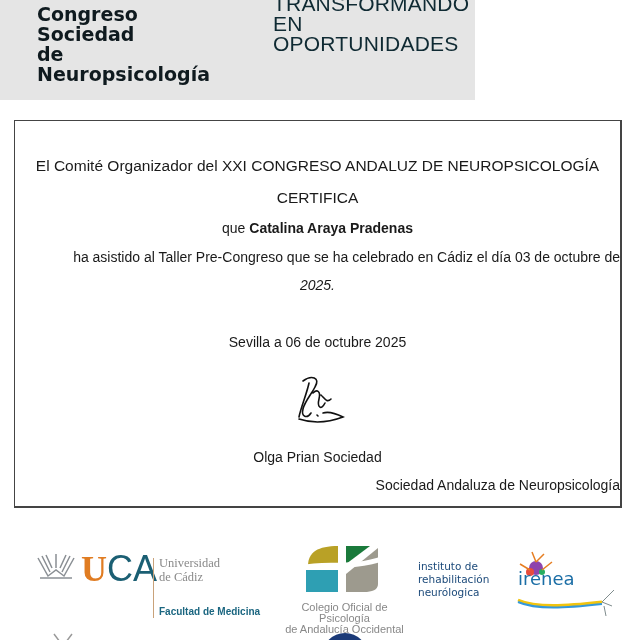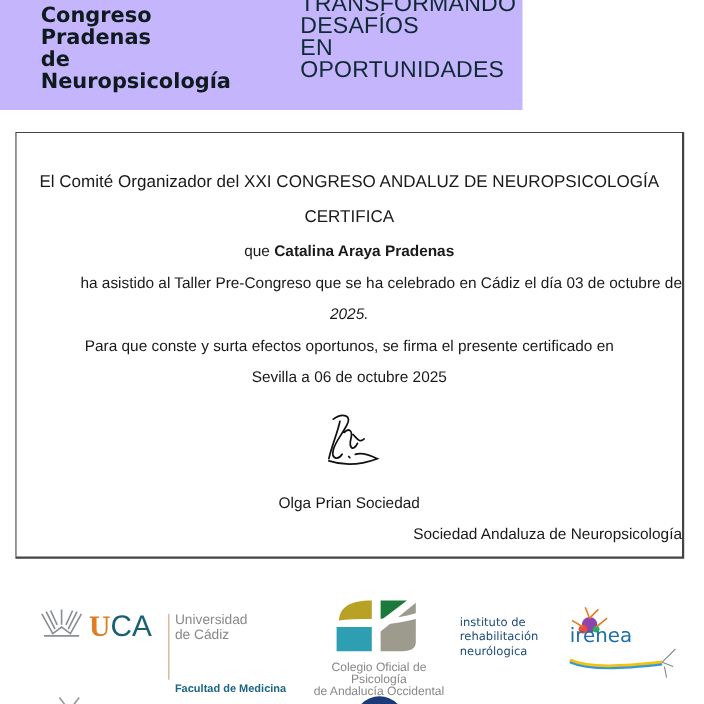--- a/index.html
+++ b/index.html
@@ -1,71 +1,69 @@
 <!DOCTYPE html>
 <html><head>
 <meta charset="utf-8">
 <style>
   html, body { margin:0; padding:0; }
   body { width:640px; height:640px; background:#ffffff; position:relative; overflow:hidden; font-family:"Liberation Sans", sans-serif; color:#1a1a1a; }
-  .banner { position:absolute; left:0; top:0; width:475px; height:100px; background:#c4b5fd; overflow:hidden; }
+  .banner { position:absolute; left:0; top:0; width:475px; height:100px; background:#e5e5e5; overflow:hidden; }
   .banner-title { position:absolute; left:37px; top:4px; font-family:"DejaVu Sans", sans-serif; font-weight:bold; font-size:19px; line-height:20px; color:#0f1a1f; }
   .banner-slogan { position:absolute; left:273px; top:-6px; font-family:"Liberation Sans", sans-serif; font-size:21px; line-height:20px; color:#0f2a33; letter-spacing:0.2px; }
   .cert { position:absolute; left:14px; top:120px; width:608px; height:388px; border:1px solid #444; border-right-width:2px; border-bottom-width:2px; box-sizing:border-box;padding-left:19px; }
   .line { position:absolute; left:0; width:100%; text-align:center; font-family:"Liberation Sans", sans-serif; font-size:14px; color:#1a1a1a; white-space:nowrap; }
   .line.big { font-size:15.5px; }
   .line b { font-weight:bold; }
   .sig { position:absolute; left:276px; top:252px; width:60px; height:60px; }
   .logos { position:absolute; left:0; top:540px; width:640px; height:100px; }
   .uca { position:absolute; left:36px; top:8px; width:230px; height:70px; }
   .uca-mark { position:absolute; left:0; top:4px; width:40px; height:30px; }
-  .uca-word { position:absolute; left:45px; top:6px; font-family:"Liberation Serif", serif; font-size:27px; line-height:30px; }
+  .uca-word { position:absolute; left:45px; top:6px; font-family:"Liberation Serif", serif; font-size:36px; line-height:30px; }
   .uca-word .u { color:#e07c22; font-weight:bold; }
   .uca-word .ca { color:#1b5f73; font-family:"Liberation Sans", sans-serif; }
   .uca-divider { position:absolute; left:117px; top:10px; width:1px; height:60px; background:#c9a27a; }
-  .uca-name { position:absolute; left:123px; top:8px; font-family:Liberation Sans, sans-serif; font-size:12.5px; line-height:14px; color:#8a8a8a; }
-  .uca-fac { position:absolute; left:123px; top:73px; font-family:"Liberation Sans", sans-serif; font-weight:bold; font-size:10px; color:#1b6680; white-space:nowrap; }
+  .uca-name { position:absolute; left:123px; top:8px; font-family:Liberation Serif, serif; font-size:12.5px; line-height:14px; color:#8a8a8a; }
+  .uca-fac { position:absolute; left:123px; top:58px; font-family:"Liberation Sans", sans-serif; font-weight:bold; font-size:10px; color:#1b6680; white-space:nowrap; }
   .cop { position:absolute; left:282px; top:2px; width:125px; height:90px; }
   .cop-mark { position:absolute; left:20px; top:2px; width:82px; height:50px; }
   .cop-text { position:absolute; left:0; top:60px; width:125px; text-align:center; font-family:"Liberation Sans", sans-serif; font-size:11px; line-height:11px; color:#888; }
   .irn { position:absolute; left:418px; top:10px; width:200px; height:70px; }
   .irn-text { position:absolute; left:0; top:10px; width:82px; text-align:left; font-family:"DejaVu Sans", sans-serif; font-size:10.5px; line-height:13px; color:#1c4a7a; }
   .irn-word { position:absolute; left:100px; top:18px; font-family:"DejaVu Sans", sans-serif; font-size:18px; color:#1b6ea6; }
   .irn-art { position:absolute; left:88px; top:0; width:110px; height:70px; }
   .partial-left { position:absolute; left:52px; top:632px; width:24px; height:10px; }
   .partial-circle { position:absolute; left:322px; top:633px; width:46px; height:46px; border-radius:50%; background:#1b3a78; }
 </style>
 </head>
 <body>
 
 <div class="banner">
   <div class="banner-title">
     <div>Congreso</div>
-    <div>Pradenas</div>
+    <div>Sociedad</div>
     <div>de</div>
     <div>Neuropsicología</div>
   </div>
   <div class="banner-slogan">
     <div>TRANSFORMANDO</div>
-    <div>DESAFÍOS</div>
     <div>EN</div>
     <div>OPORTUNIDADES</div>
   </div>
 </div>
 
 <div class="cert">
   <div class="line big" style="top:36px;">El Comité Organizador del XXI CONGRESO ANDALUZ DE NEUROPSICOLOGÍA</div>
   <div class="line big" style="top:68px;">CERTIFICA</div>
   <div class="line" style="top:99px;">
     <span>que</span>
     <b>Catalina Araya Pradenas</b>
   </div>
   <div class="line" style="top:128px;text-align:right;">ha asistido al Taller Pre-Congreso que se ha celebrado en Cádiz el día 03 de octubre de</div>
   <div class="line" style="top:156px;font-style:italic;">2025.</div>
-  <div class="line" style="top:185px;">Para que conste y surta efectos oportunos, se firma el presente certificado en</div>
   <div class="line" style="top:213px;">Sevilla a 06 de octubre 2025</div>
 
   <svg class="sig" viewBox="0 0 60 60">
     <path d="M12 8 C20 2, 30 4, 24 14 C20 22, 14 28, 12 36 C10 44, 16 46, 20 40 M18 10 C16 20, 10 34, 8 44 M22 20 C26 16, 30 18, 28 26 C26 34, 30 38, 34 30 M30 22 C34 26, 36 30, 40 26 M8 46 C20 50, 36 50, 52 44 C44 40, 38 38, 32 40 M26 42 L27 43" fill="none" stroke="#111" stroke-width="1.6" stroke-linecap="round"></path>
   </svg>
 
   <div class="line" style="top:328px;">Olga Prian Sociedad</div>
   <div class="line" style="top:356px;text-align:right;">Sociedad Andaluza de Neuropsicología</div>
 </div>
 

